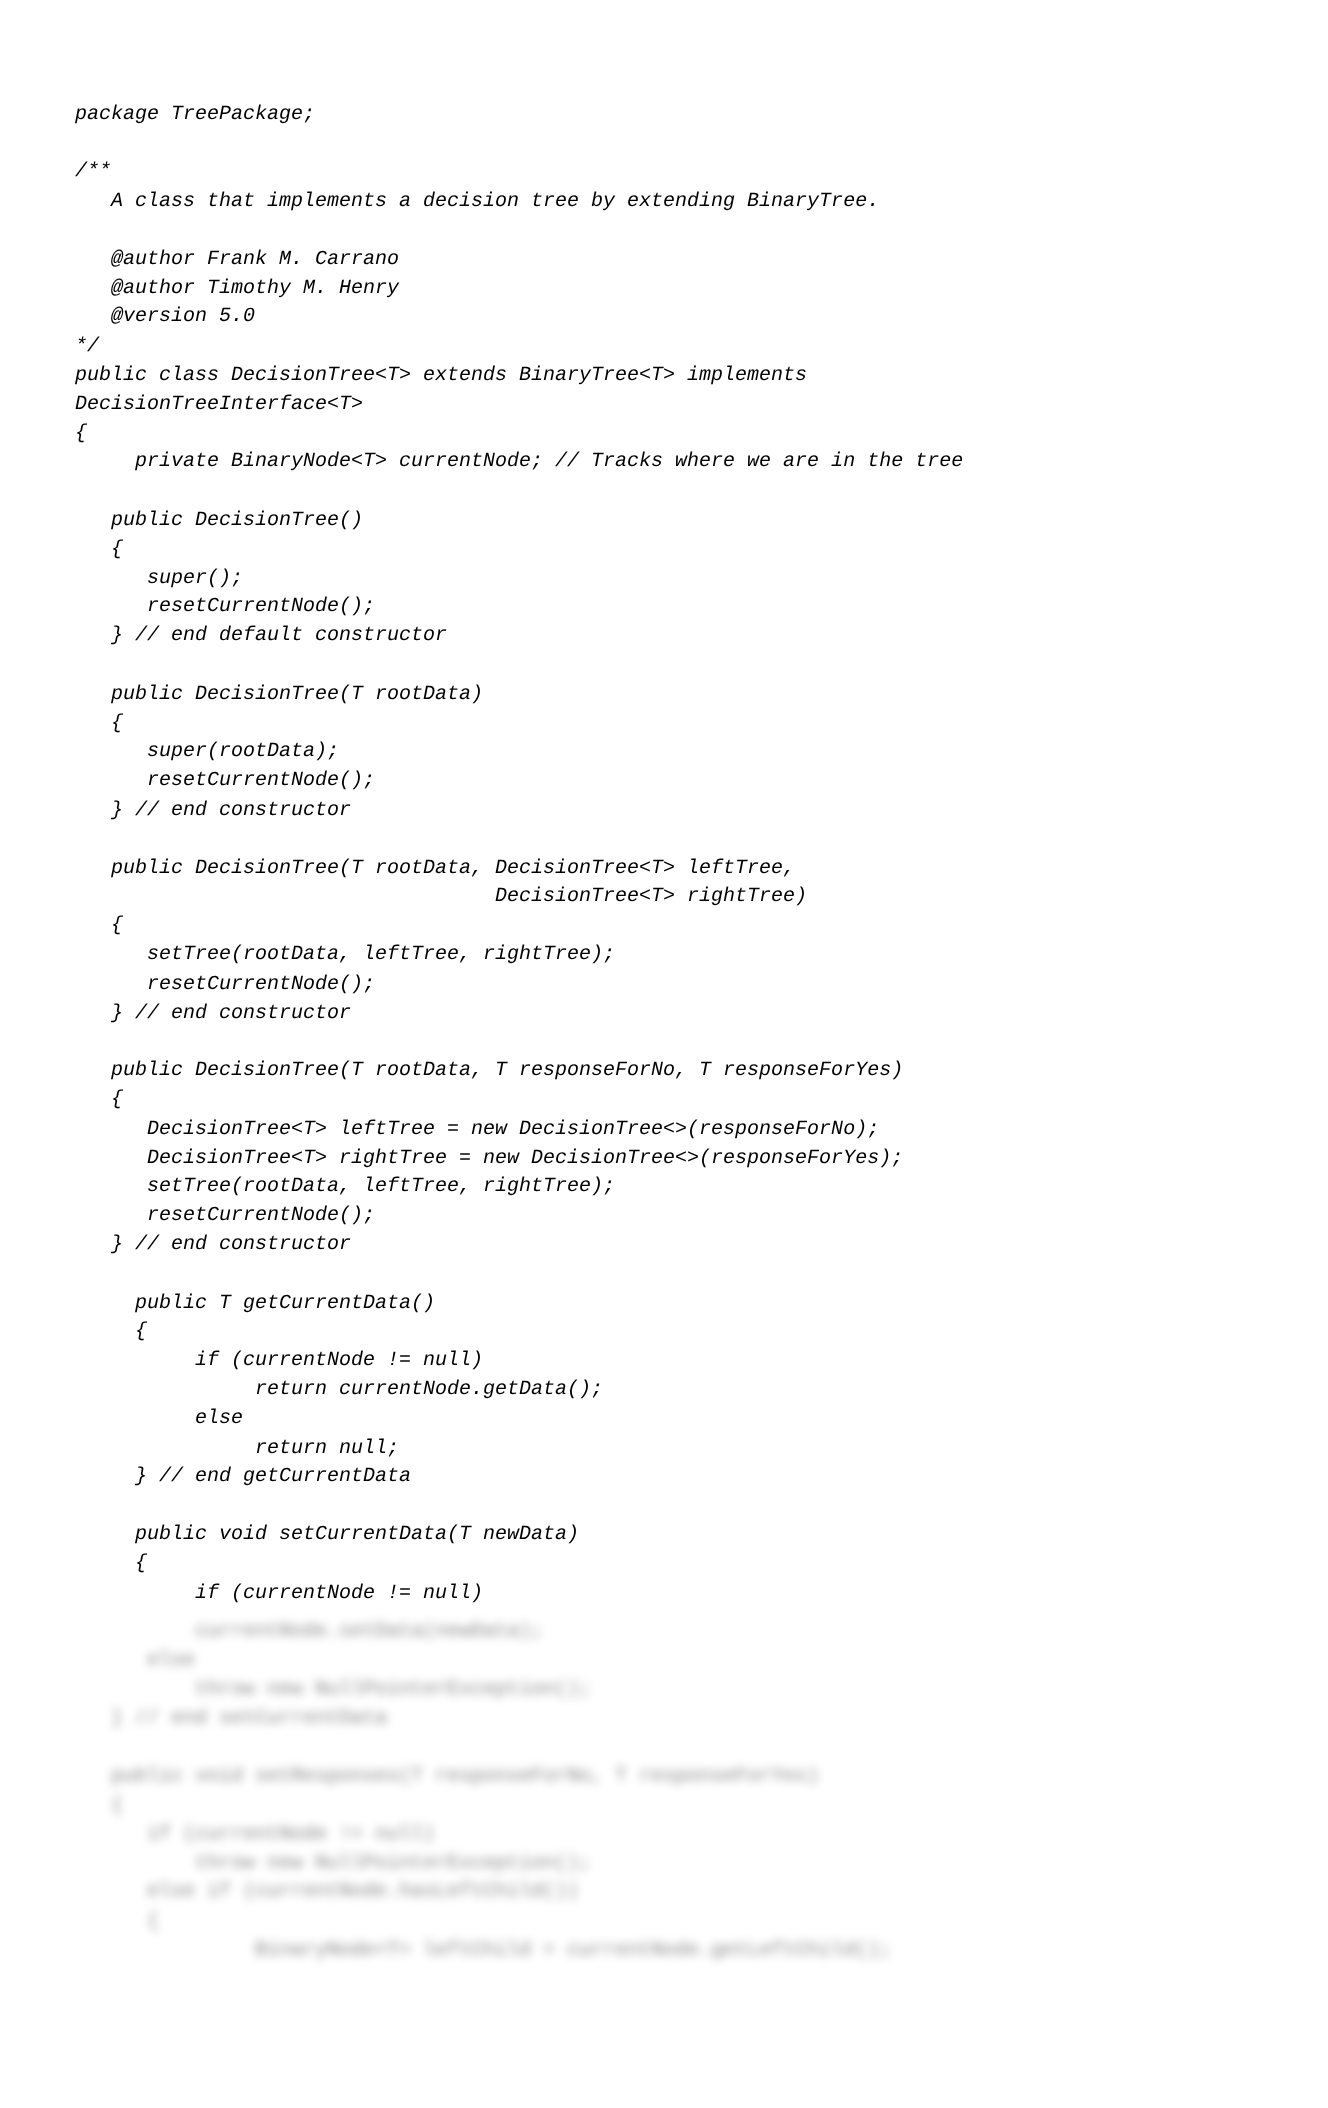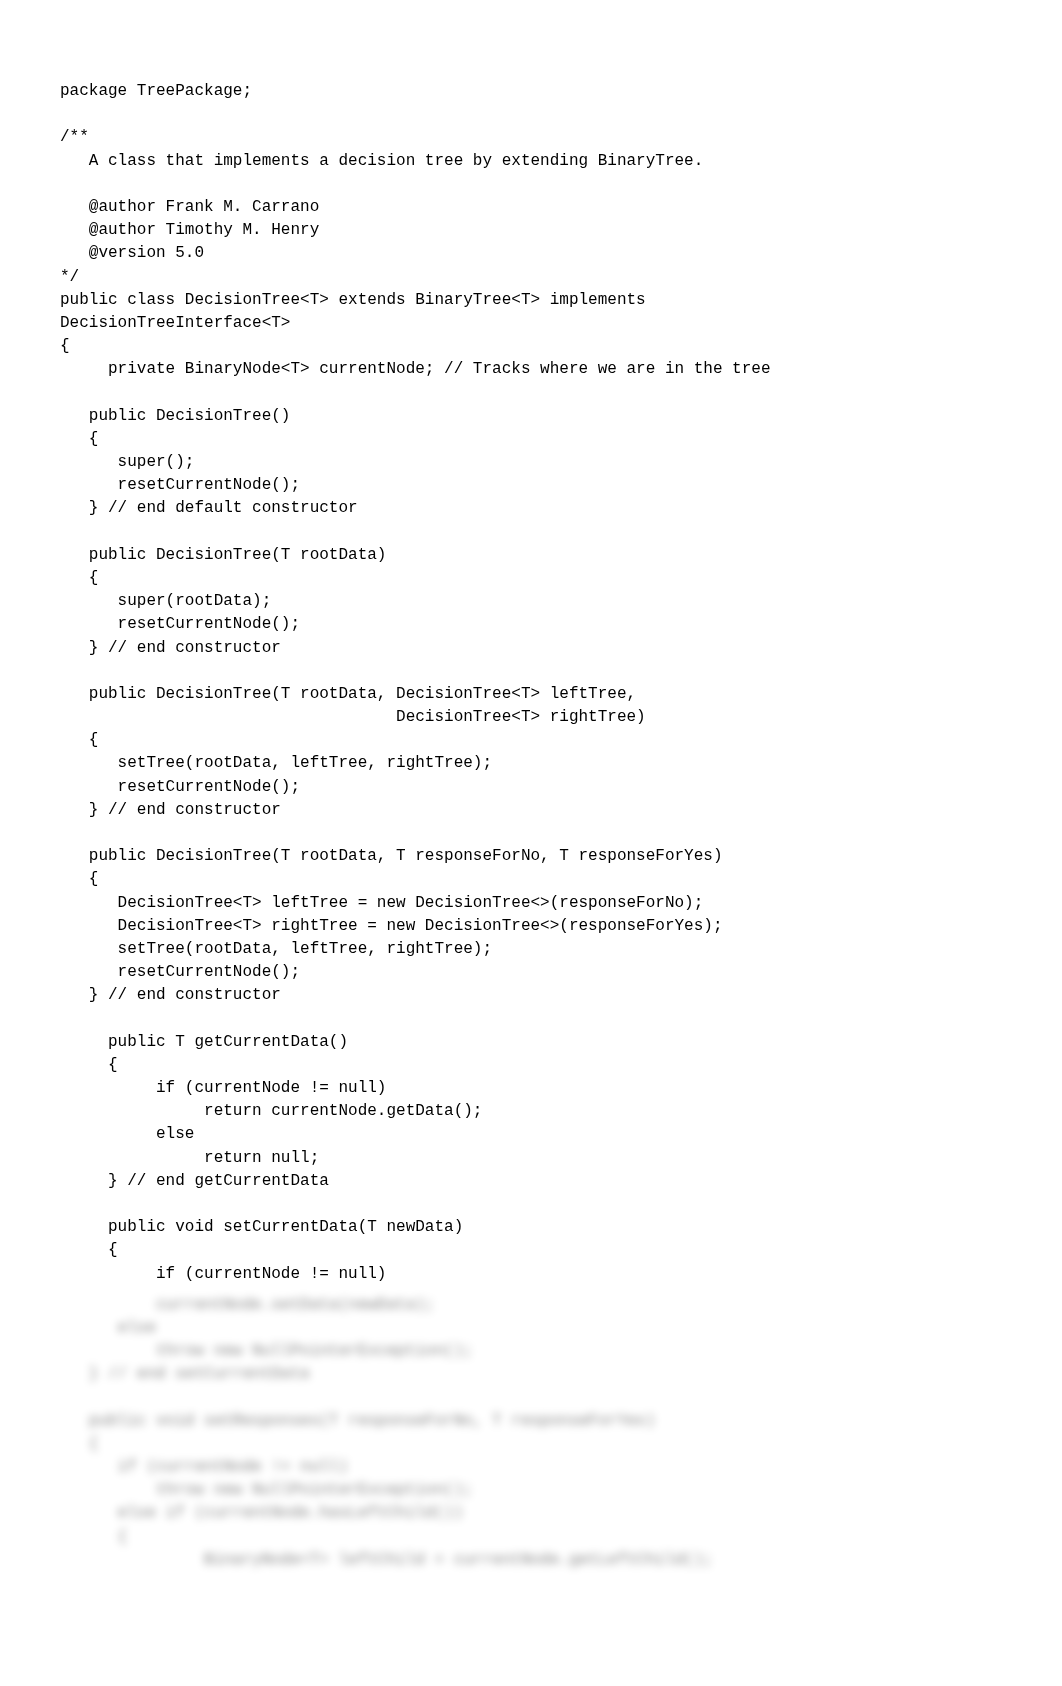--- a/index.html
+++ b/index.html
@@ -11,20 +11,21 @@
       background: #ffffff;
       font-family: "Courier New", Courier, monospace;
       font-size: 16px;
       line-height: 1.45;
       color: #000000;
       padding: 80px 60px 100px 60px;
       width: 1062px;
     }
     .code-block {
       white-space: pre;
+      font-style: italic;
     }
     .blurred-section {
       filter: blur(4px);
       opacity: 0.5;
       user-select: none;
       white-space: pre;
       margin-top: 8px;
     }
   </style>
 </head>

